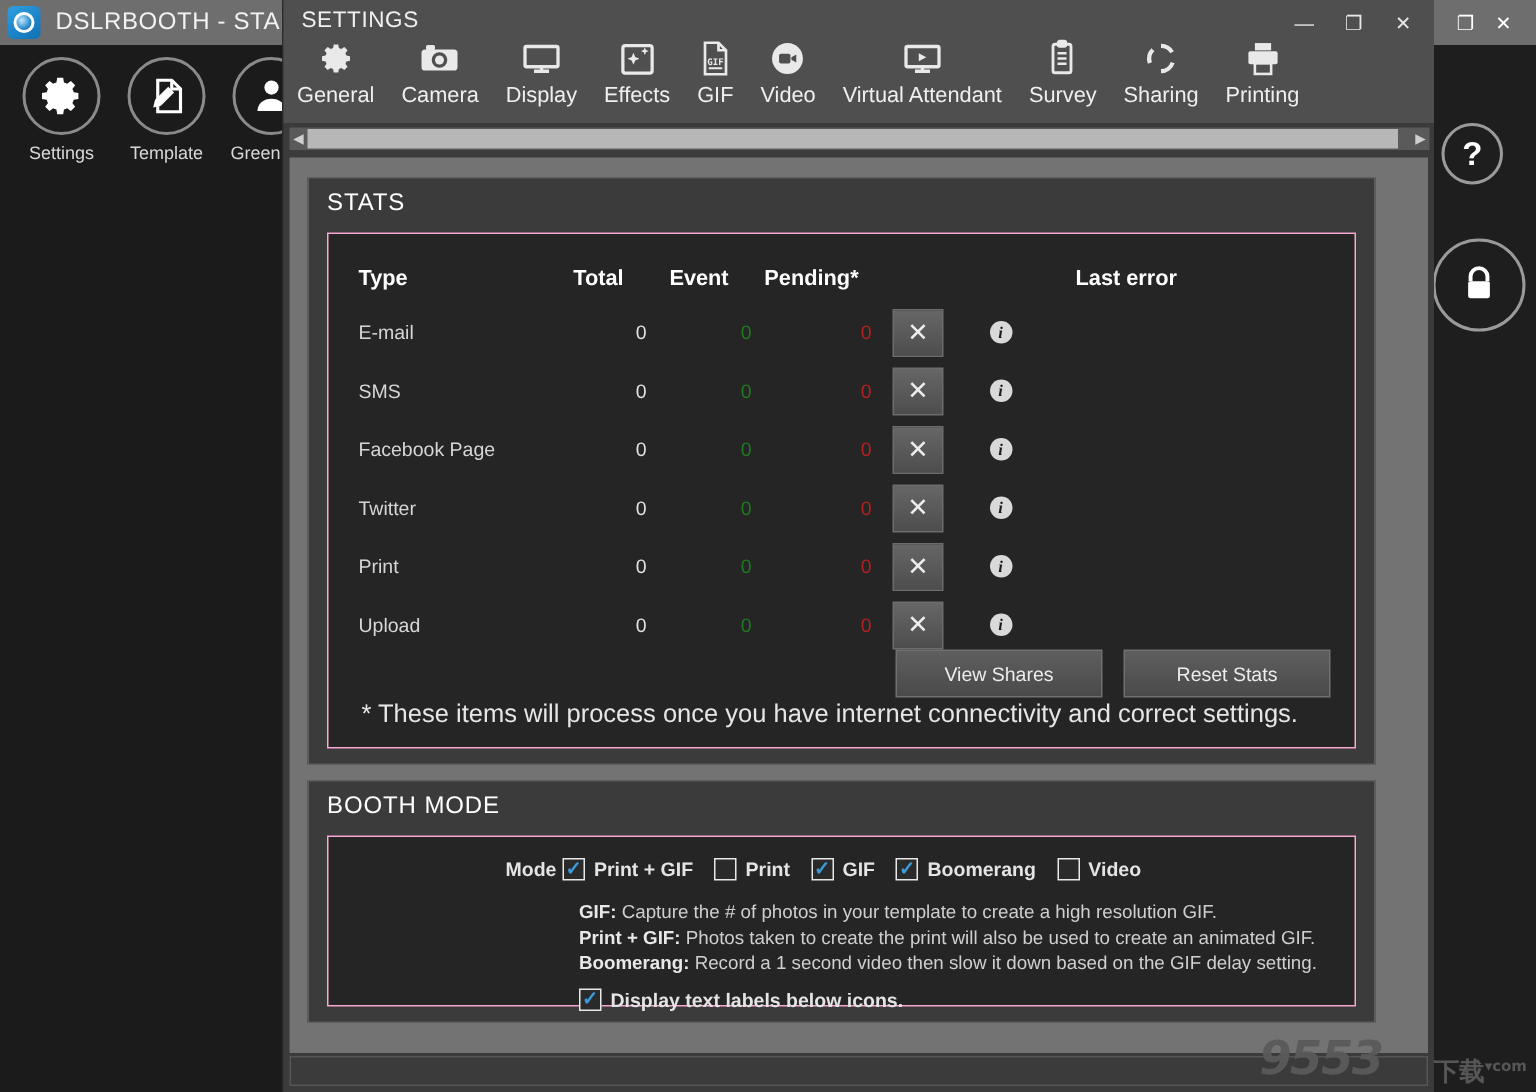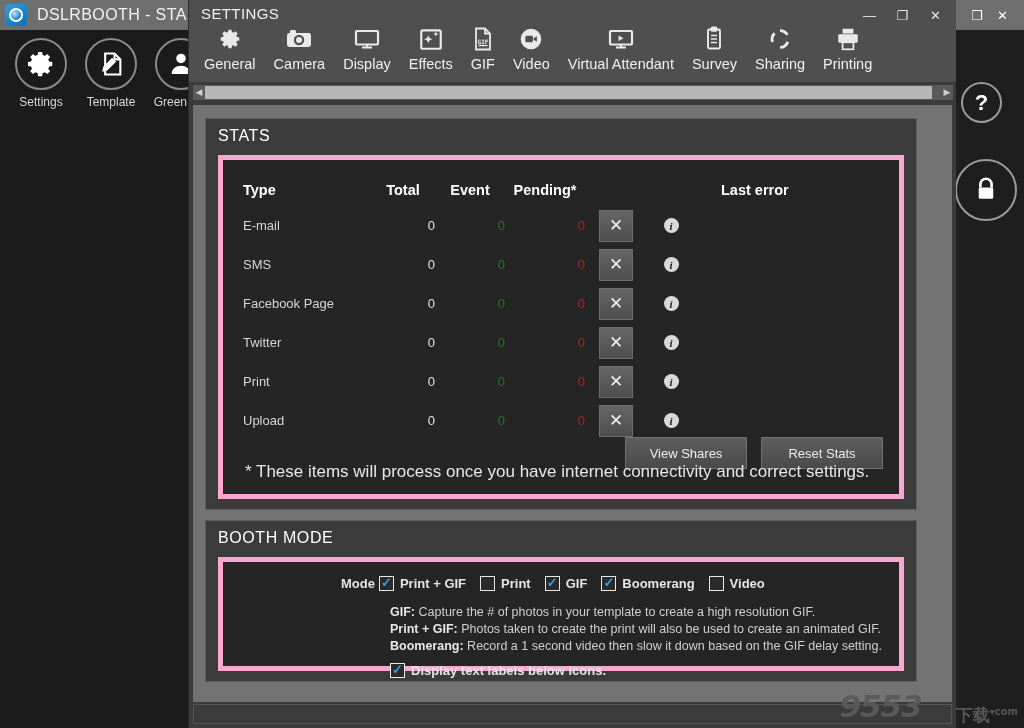--- a/index.html
+++ b/index.html
@@ -101,21 +101,21 @@
     display: flex; align-items: center;
   }
   .sw-wc {
     width: 33px; height: 26px; display: flex; align-items: center; justify-content: center;
     color: #e8e8e8; font-size: 13px;
   }
 
   
   .sw-toolbar {
     position: absolute; left: 0; top: 22px; width: 100%; height: 60px;
-    display: flex; align-items: flex-start; padding-left: 6px;
+    display: flex; align-items: flex-start; 
     background: #4f4f4f;
   }
   .tb-item {
     display: flex; flex-direction: column; align-items: center;
     padding: 2px 9px 0 9px; cursor: default;
   }
   .tb-icon { height: 30px; display: flex; align-items: center; justify-content: center; color: #e9e9e9; }
   .tb-label { margin-top: 2px; font-size: 14.5px; color: #efefef; white-space: nowrap; }
 
   
@@ -152,21 +152,21 @@
     position: absolute;
     border: 1px solid #5e5e5e;
     background: #3b3b3b;
   }
   .groupbox > .gb-title {
     position: absolute; left: 12px; top: 8px;
     font-size: 16px; color: #ffffff; letter-spacing: .6px;
   }
   .gb-inner {
     position: absolute; left: 12px; right: 12px; top: 36px; bottom: 10px;
-    background: #252525; border: 5px solid #f9a8d4;
+    background: #252525; border: 1px solid #f9a8d4;
   }
 
   #stats-group { left: 12px; top: 13px; width: 712px; height: 392px; }
   #booth-group { left: 12px; top: 415px; width: 712px; height: 162px; }
 
   
   .stats-table { position: absolute; left: 20px; top: 14px; right: 14px; }
   .st-row { display: flex; align-items: center; height: 39px; }
   .st-head { height: 32px; }
   .col-type   { width: 128px; }
@@ -203,21 +203,21 @@
     font-size: 11px; font-weight: bold; font-style: italic;
     display: flex; align-items: center; justify-content: center;
     font-family: "Liberation Serif", serif;
   }
 
   .stats-buttons {
     position: absolute; right: 16px; top: 277px;
     display: flex; gap: 14px;
   }
   .btn {
-    width: 122px; height: 32px;
+    width: 138px; height: 32px;
     background: linear-gradient(180deg,#5e5e5e,#4a4a4a);
     border: 1px solid #707070;
     color: #ececec; font-size: 13px;
     display: flex; align-items: center; justify-content: center;
     cursor: default;
   }
   .stats-note {
     position: absolute; left: 22px; bottom: 12px;
     font-size: 17px; color: #e6e6e6;
   }

